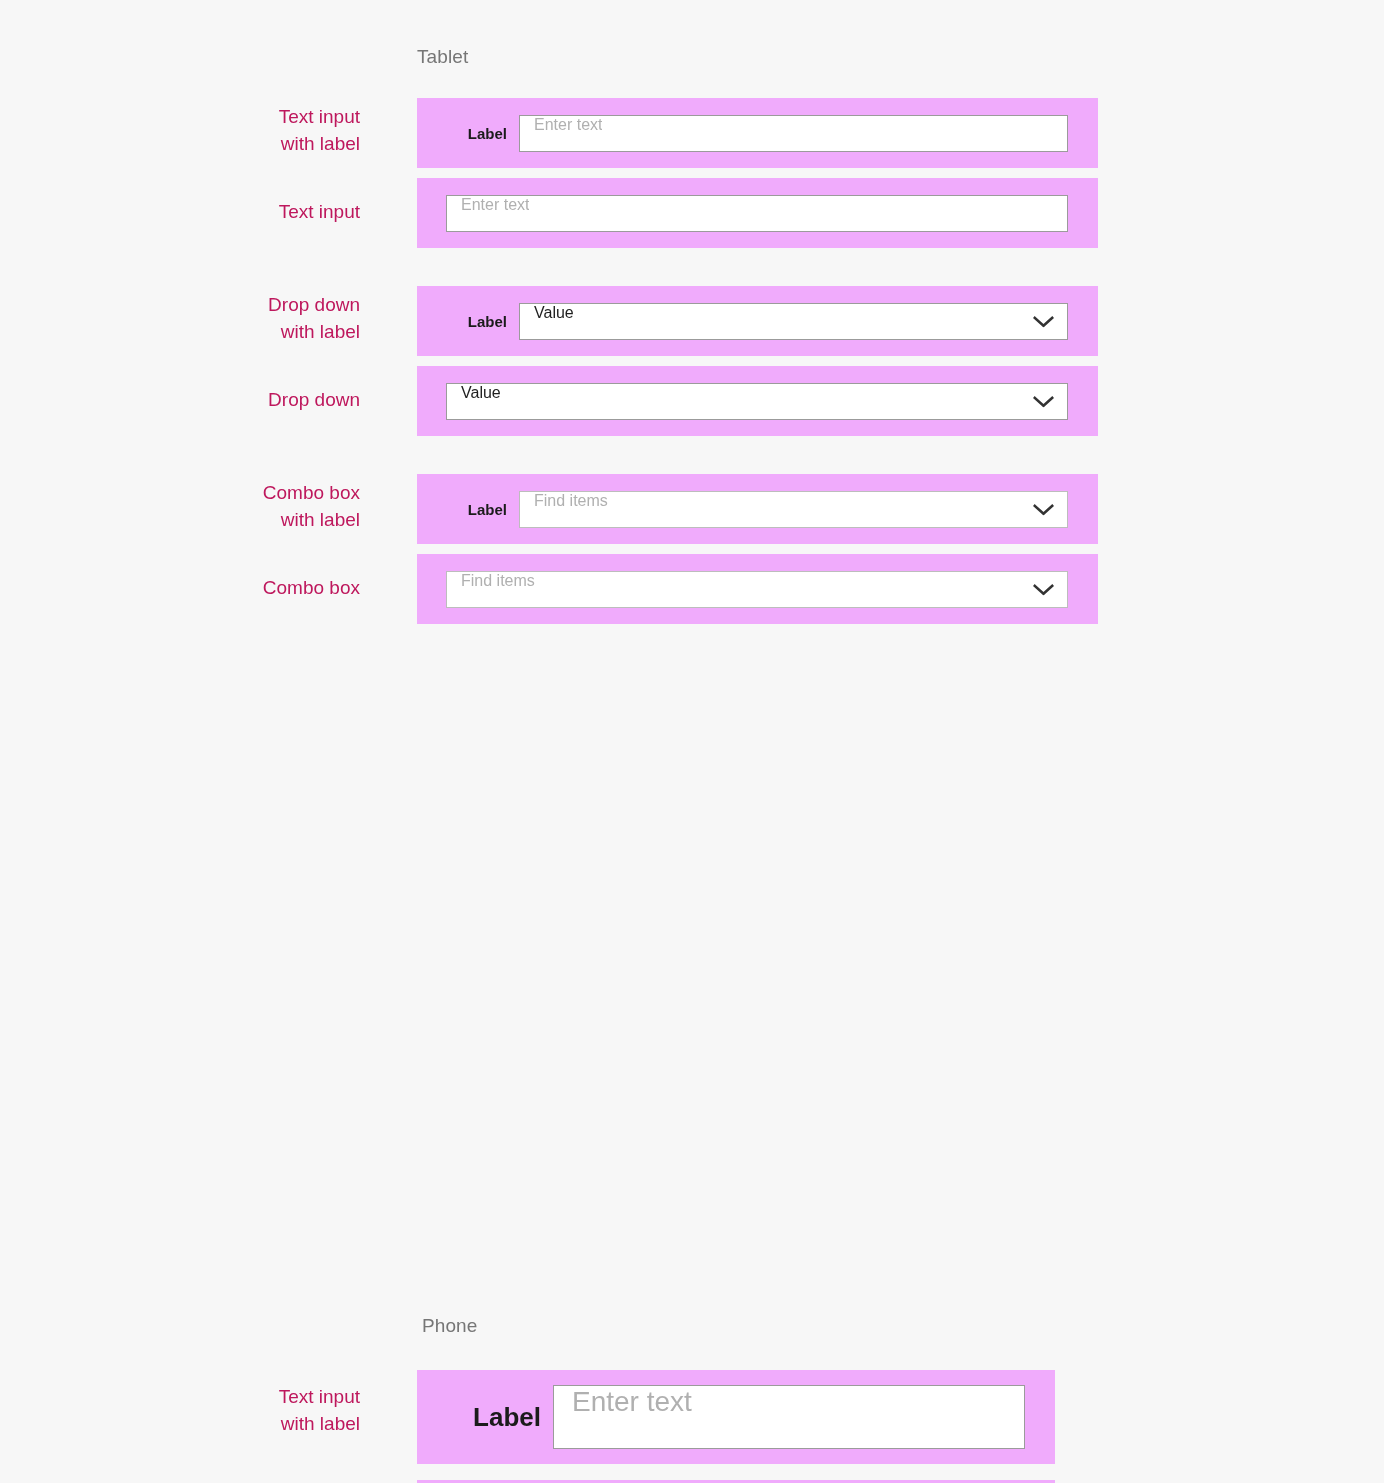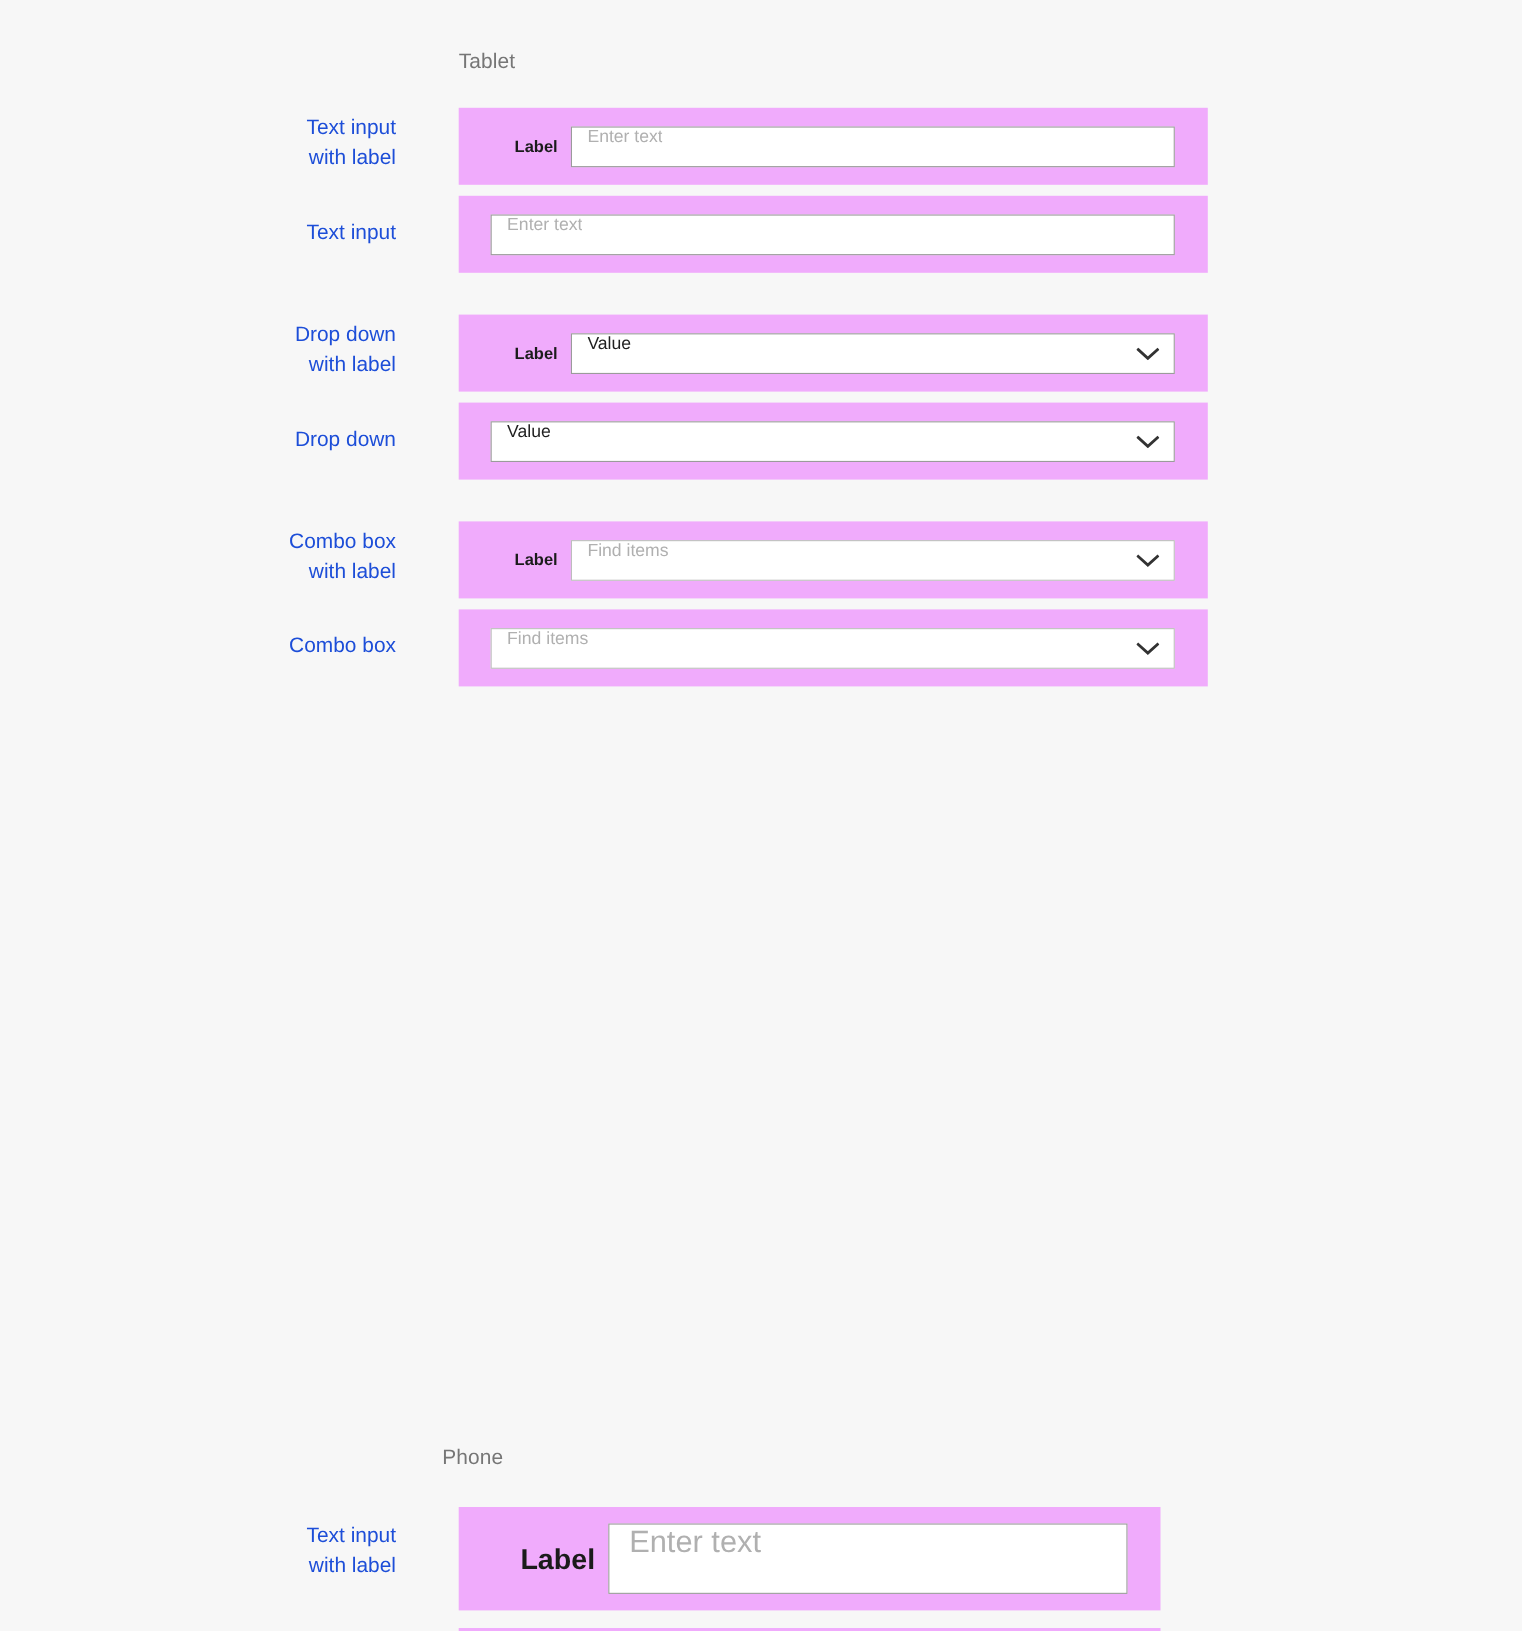--- a/index.html
+++ b/index.html
@@ -26,30 +26,30 @@
 
   .section-heading {
     position: absolute;
     font-size: 19px;
     color: #767676;
     font-weight: 400;
     letter-spacing: .1px;
     white-space: nowrap;
   }
   #section-tablet .section-heading { left: 417px; top: 46px; }
-  #section-phone  .section-heading { left: 402px; top: 680px; }
+  #section-phone  .section-heading { left: 422px; top: 680px; }
 
   .row-label {
     position: absolute;
     right: 0;
     width: 260px;
     text-align: right;
     font-size: 19px;
     line-height: 26px;
-    color: #1d4ed8;
+    color: #be185d;
     font-weight: 400;
     white-space: pre-line;
   }
 
   .card {
     position: absolute;
     background: #f0abfc;
     display: flex;
     align-items: center;
   }

